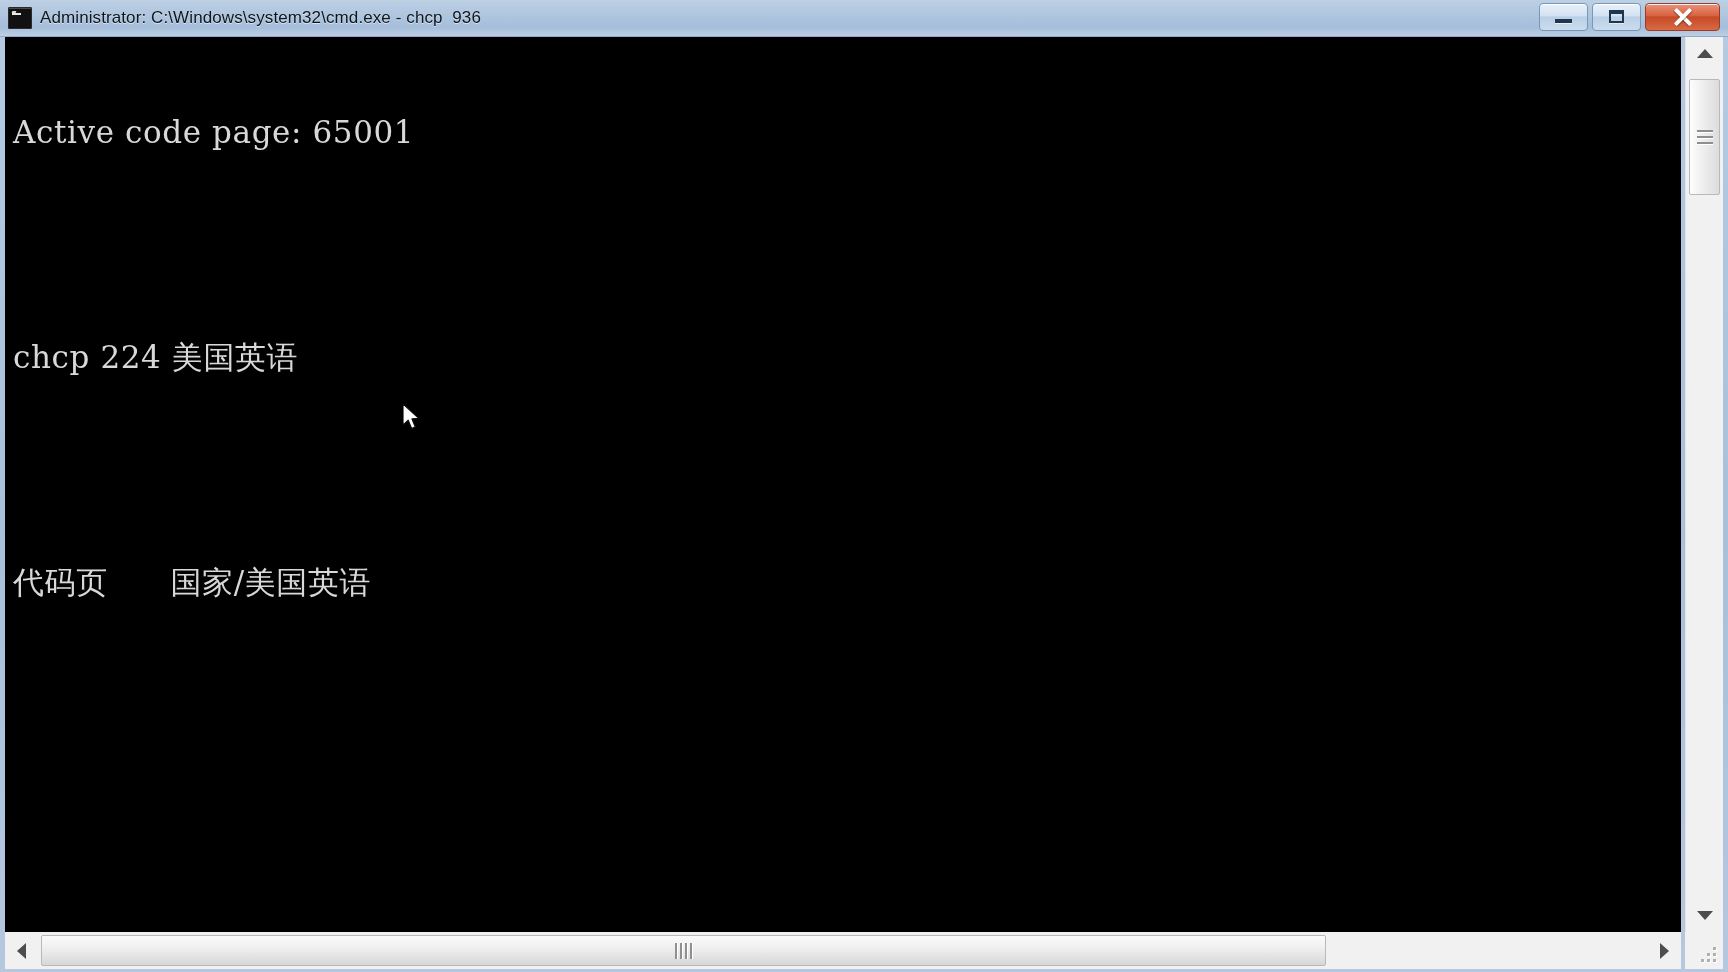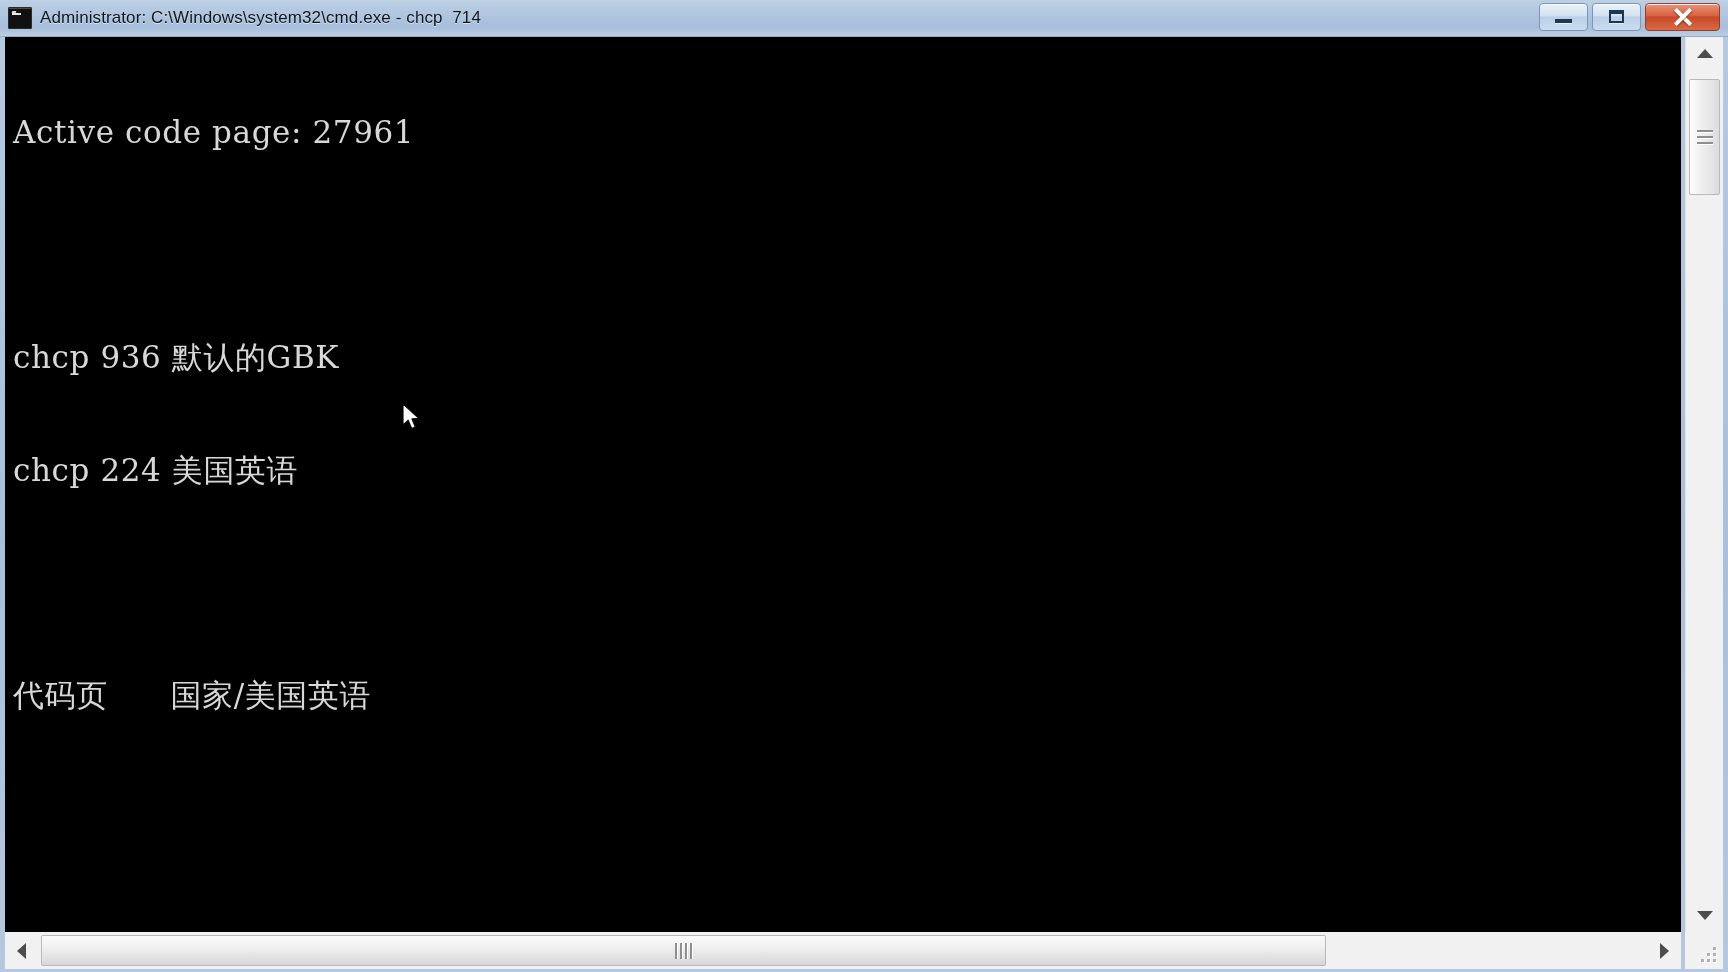--- a/index.html
+++ b/index.html
@@ -299,43 +299,42 @@
   }
 </style>
 </head>
 <body>
 
 <div class="window">
 
   <div class="titlebar">
     <div class="title-left">
       <div class="app-icon"></div>
-      <div class="title-text">Administrator: C:\Windows\system32\cmd.exe - chcp  714</div>
+      <div class="title-text">Administrator: C:\Windows\system32\cmd.exe - chcp  936</div>
     </div>
     <div class="win-buttons">
       <div class="win-btn minimize">
         <span class="min-glyph"></span>
       </div>
       <div class="win-btn maximize">
         <span class="max-glyph"></span>
       </div>
       <div class="win-btn close">
         <span class="close-glyph">
             <span></span>
             <span></span>
           </span>
       </div>
     </div>
   </div>
 
   <div class="client">
     <div class="console">
-      <div class="line">Active code page: 27961</div>
+      <div class="line">Active code page: 65001</div>
       <div class="blank"></div>
-      <div class="line">chcp 936 默认的GBK</div>
       <div class="line">chcp 224 美国英语</div>
       <div class="blank"></div>
       <div class="line">代码页      国家/美国英语</div>
       
       
       
       
       
       
       

